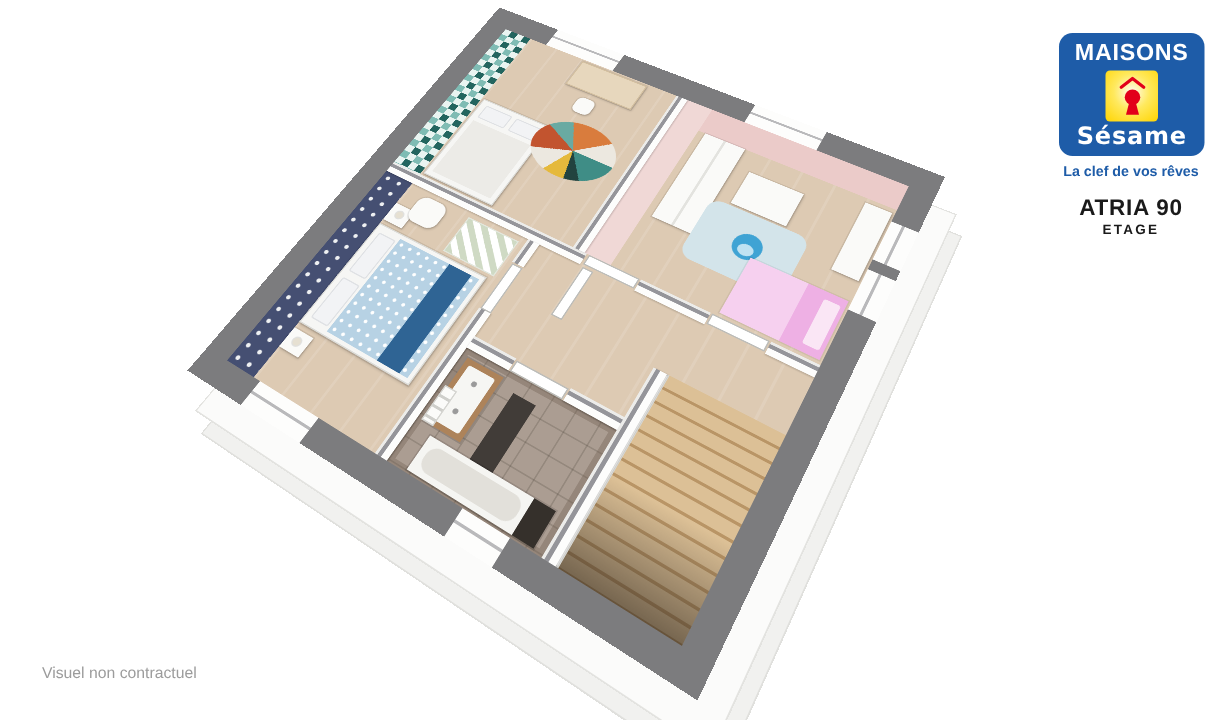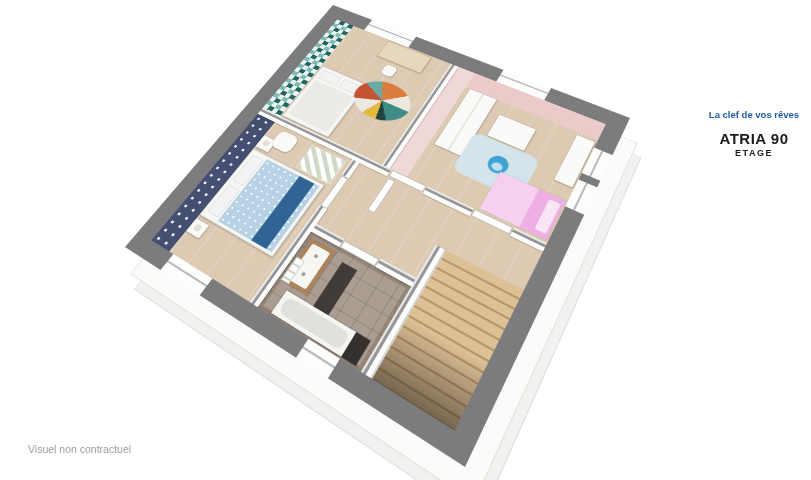--- a/index.html
+++ b/index.html
@@ -191,17 +191,28 @@
     <div class="outer-wall"></div>
 
     <div class="win win-h" style="left:62px;top:0;width:66px;height:20px;"></div>
     <div class="win win-h" style="left:248px;top:0;width:60px;height:20px;"></div>
     <div class="win win-v" style="left:380px;top:55px;width:20px;height:36px;"></div>
     <div class="win win-v" style="left:380px;top:100px;width:20px;height:36px;"></div>
     <div class="win win-h" style="left:52px;top:380px;width:54px;height:20px;"></div>
     <div class="win win-h" style="left:226px;top:380px;width:36px;height:20px;"></div>
   </div>
 
+  <div class="logo-box">
+    <div class="logo-top">MAISONS</div>
+    <div class="logo-square">
+      <svg width="30" height="30" viewBox="0 0 36 36">
+        <path d="M9 11 L18 4 L27 11" fill="none" stroke="#e2001a" stroke-width="2.6" stroke-linecap="round" stroke-linejoin="round"></path>
+        <circle cx="18" cy="19" r="6.2" fill="#e2001a"></circle>
+        <path d="M15.4 23 L12.8 33 L23.2 33 L20.6 23 Z" fill="#e2001a"></path>
+      </svg>
+    </div>
+    <div class="logo-script">Sésame</div>
+  </div>
   <div class="tagline">La clef de vos rêves</div>
   <div class="model-title">ATRIA 90</div>
   <div class="level-label">ETAGE</div>
   <div class="disclaimer">Visuel non contractuel</div>
 </div>
 
 </body></html>

